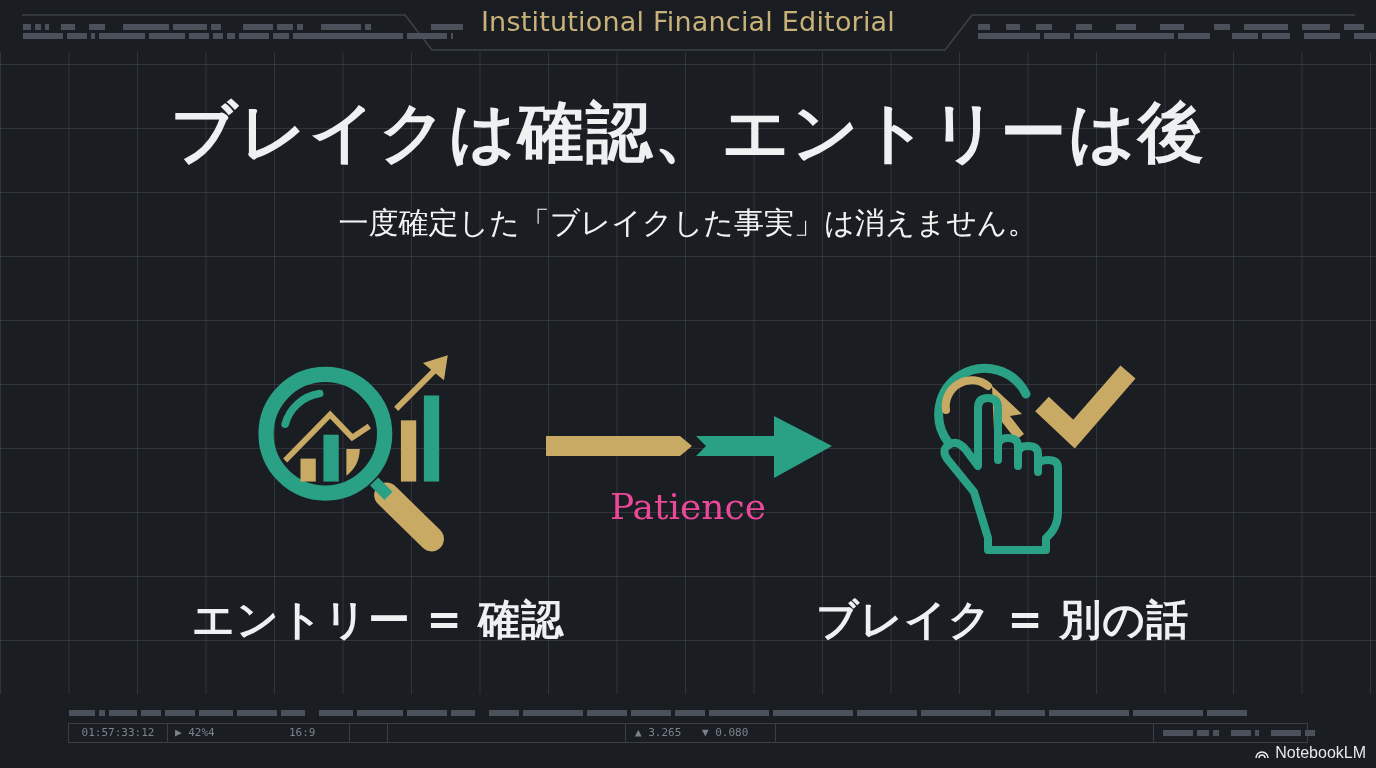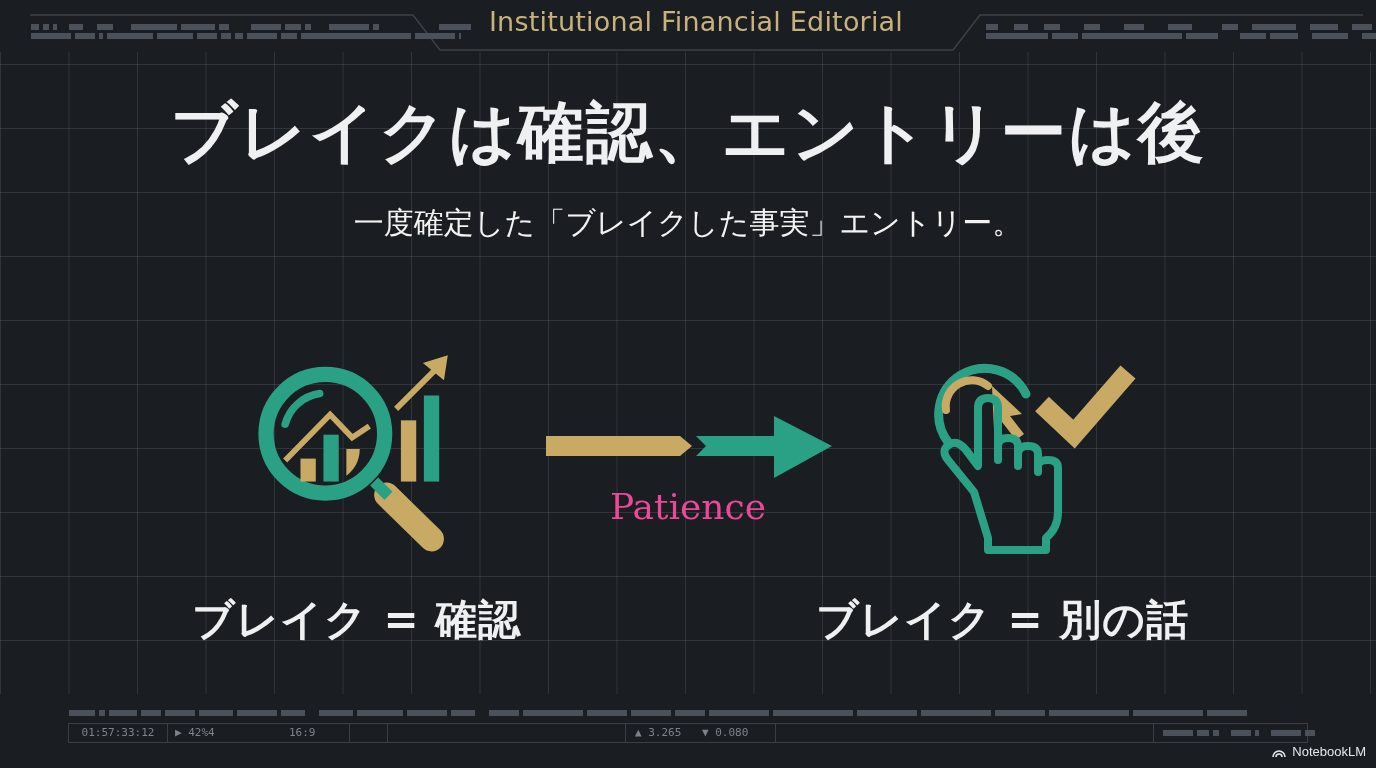--- a/index.html
+++ b/index.html
@@ -9,21 +9,21 @@
     font-family:"DejaVu Sans", sans-serif;
   }
   .grid {
     position:absolute; left:0; top:52px; width:1376px; height:642px;
     background-image:
       linear-gradient(to right, rgba(90,98,108,0.35) 1px, transparent 1px),
       linear-gradient(to bottom, rgba(90,98,108,0.35) 1px, transparent 1px);
     background-size:68.5px 64px;
     background-position:0px 12px;
   }
-  .topbar { position:absolute; left:8px; top:0; width:1164px; height:56px; }
+  .topbar { position:absolute; left:0; top:0; width:1164px; height:56px; }
   .topbar svg { position:absolute; left:0; top:0; }
   .header-title {
     position:absolute; left:420px; top:6px; width:536px; text-align:center;
     color:#c9b27a; font-size:27px; letter-spacing:0.2px;
     font-family:"DejaVu Sans", sans-serif;
   }
   .glyph-row { position:absolute; display:flex; gap:4px; height:6px; }
   .glyph-row span { display:block; height:6px; background:#4b515b; }
   .title {
     position:absolute; left:0; top:88px; width:1376px; text-align:center;
@@ -45,21 +45,21 @@
     color:#ec4899; font-size:36px; font-family:"DejaVu Serif", serif;
   }
   .footer { position:absolute; left:0; top:696px; width:1376px; height:72px; }
   .status-bar {
     position:absolute; left:68px; top:723px; width:1240px; height:20px;
     border:1px solid #3a3f47; box-sizing:border-box;
     font-family:"DejaVu Sans Mono", monospace; font-size:11px; color:#7c838d;
   }
   .status-bar .cell { position:absolute; top:0; height:18px; line-height:18px; border-right:1px solid #3a3f47; }
   .brand {
-    position:absolute; right:10px; top:744px; color:#e6e8eb; font-size:13px;
+    position:absolute; right:10px; top:744px; color:#e6e8eb; font-size:16px;
     display:flex; align-items:center; gap:6px;
     font-family:"Liberation Sans", sans-serif;
   }
 </style>
 </head>
 <body>
 
 <div class="grid"></div>
 
 <div class="topbar">
@@ -117,21 +117,21 @@
       <span style="width:26px;margin-left:18px"></span>
       <span style="width:28px"></span>
       <span style="width:36px;margin-left:10px"></span>
       <span style="width:26px;margin-left:10px"></span>
   </div>
   <div class="header-title">Institutional Financial Editorial</div>
 </div>
 
 <div class="title">ブレイクは確認、エントリーは後</div>
 <div class="subtitle">
-  <div>一度確定した「ブレイクした事実」エントリー。</div>
+  <div>一度確定した「ブレイクした事実」は消えません。</div>
 </div>
 
 <div class="icon" style="left:245px;top:340px;width:220px;height:220px;">
   <svg width="220" height="220" viewBox="0 0 230 230">
 
     <line x1="148" y1="162" x2="195" y2="208" stroke="#c9aa64" stroke-width="26" stroke-linecap="round"></line>
     <line x1="135" y1="148" x2="150" y2="163" stroke="#2aa085" stroke-width="12"></line>
 
     <circle cx="84" cy="98" r="62" fill="none" stroke="#2aa085" stroke-width="16"></circle>
 
@@ -167,21 +167,21 @@
     <path d="M28,68 A26,26 0 0 1 70,44" fill="none" stroke="#c9aa64" stroke-width="8" stroke-linecap="round"></path>
 
     <polygon points="74,44 104,72 92,74 106,92 98,98 84,80 76,88" fill="#c9aa64"></polygon>
 
     <polyline points="124,62 156,92 210,30" fill="none" stroke="#c9aa64" stroke-width="20" stroke-linejoin="miter"></polyline>
 
     <path d="M56,150 L30,118 Q22,108 32,102 Q40,98 48,108 L60,124 L60,66 Q60,56 70,56 Q80,56 80,66 L80,118 L80,104 Q80,96 90,96 Q100,96 100,104 L100,124 L100,112 Q100,104 110,104 Q120,104 120,112 L120,130 L120,124 Q120,118 130,118 Q140,118 140,126 L140,170 Q140,186 128,196 L128,208 L70,208 L70,196 Z" fill="none" stroke="#2aa085" stroke-width="8" stroke-linejoin="round"></path>
   </svg>
 </div>
 
-<div class="caption" style="left:192px;top:592px;">ブレイク = 確認</div>
+<div class="caption" style="left:192px;top:592px;">エントリー = 確認</div>
 <div class="caption" style="left:816px;top:592px;">ブレイク = 別の話</div>
 
 <div class="footer">
   <div class="glyph-row" style="left:69px;top:14px;">
     <span style="width:26px"></span>
       <span style="width:6px"></span>
       <span style="width:28px"></span>
       <span style="width:20px"></span>
       <span style="width:30px"></span>
       <span style="width:34px"></span>

